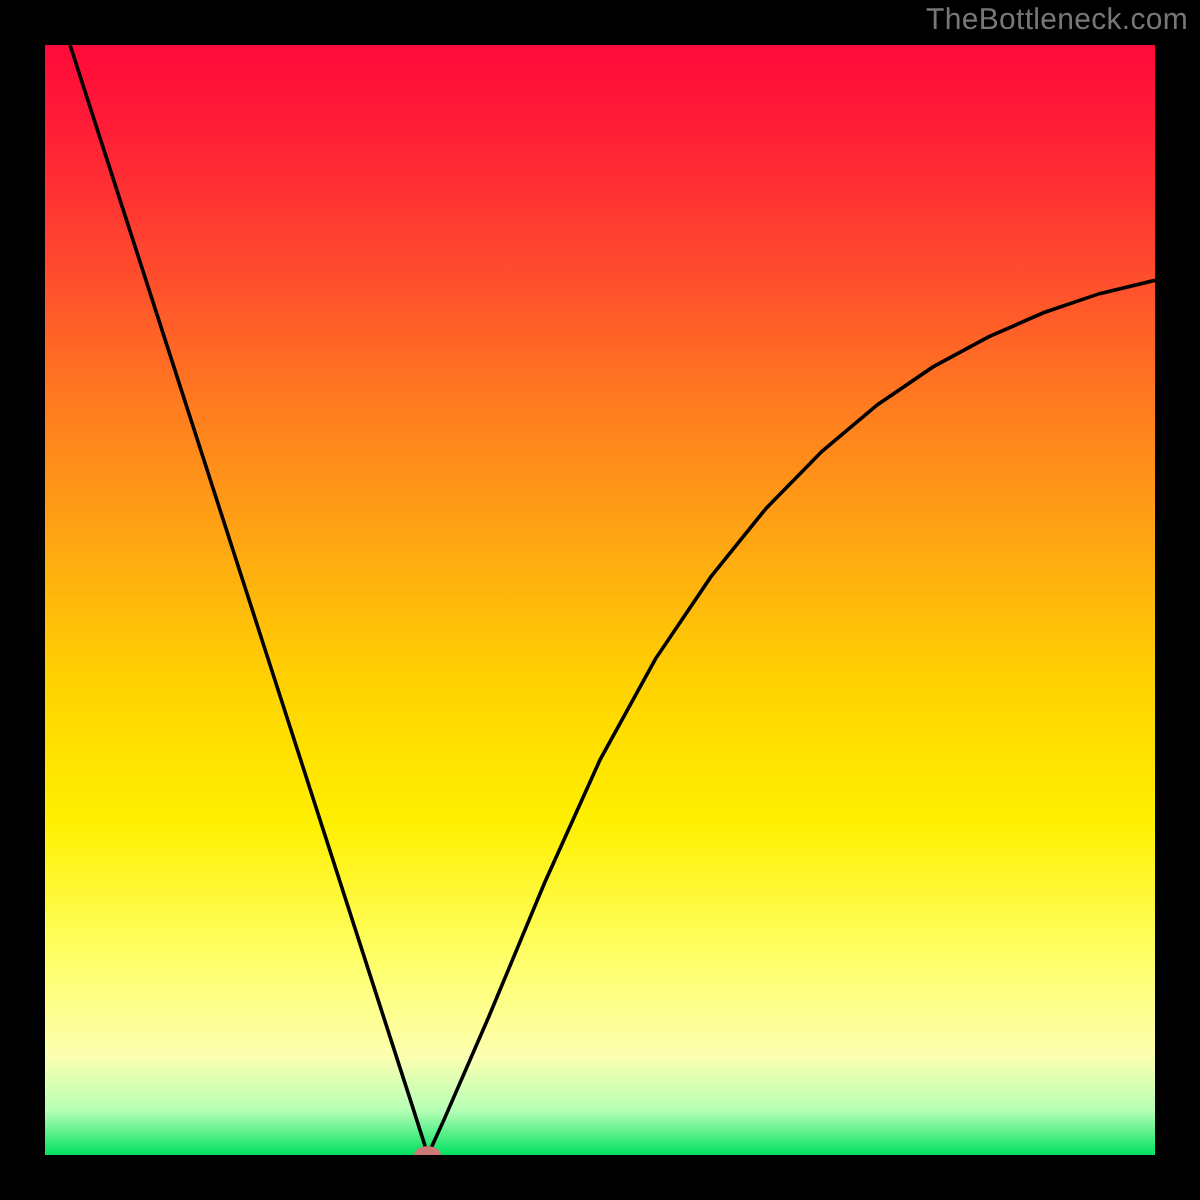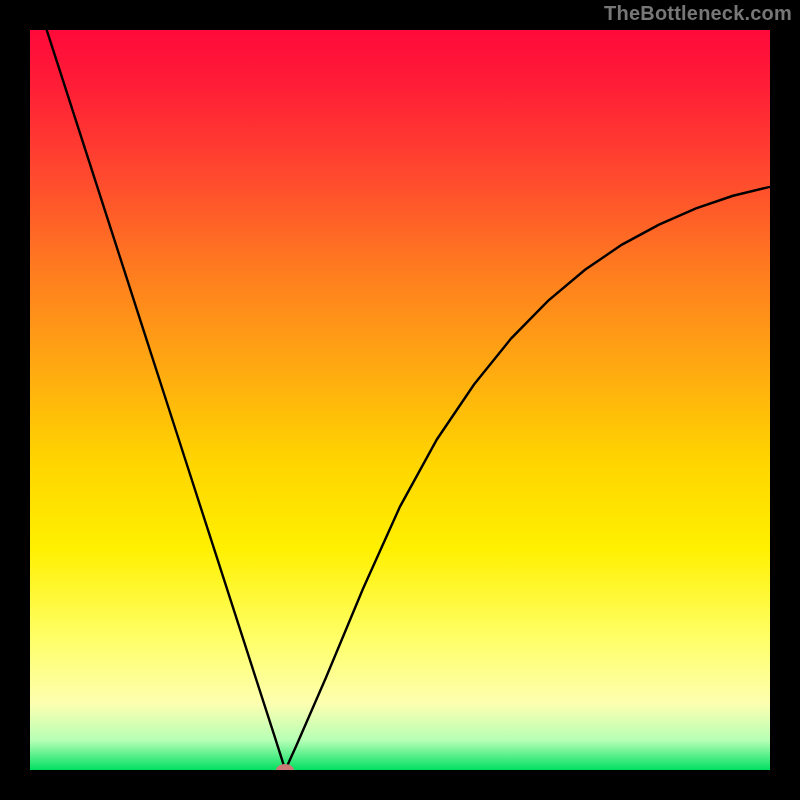--- a/index.html
+++ b/index.html
@@ -16,21 +16,21 @@
     width: 800px;
     height: 800px;
     background: #000;
   }
   .watermark {
     position: absolute;
     top: 2px;
     right: 8px;
     color: #777;
     font-size: 20px;
-    font-weight: 700;
+    font-weight: 400;
     letter-spacing: 0.2px;
     user-select: none;
   }
   .plot {
     position: absolute;
     left: 30px;
     top: 30px;
     width: 740px;
     height: 740px;
     overflow: hidden;

